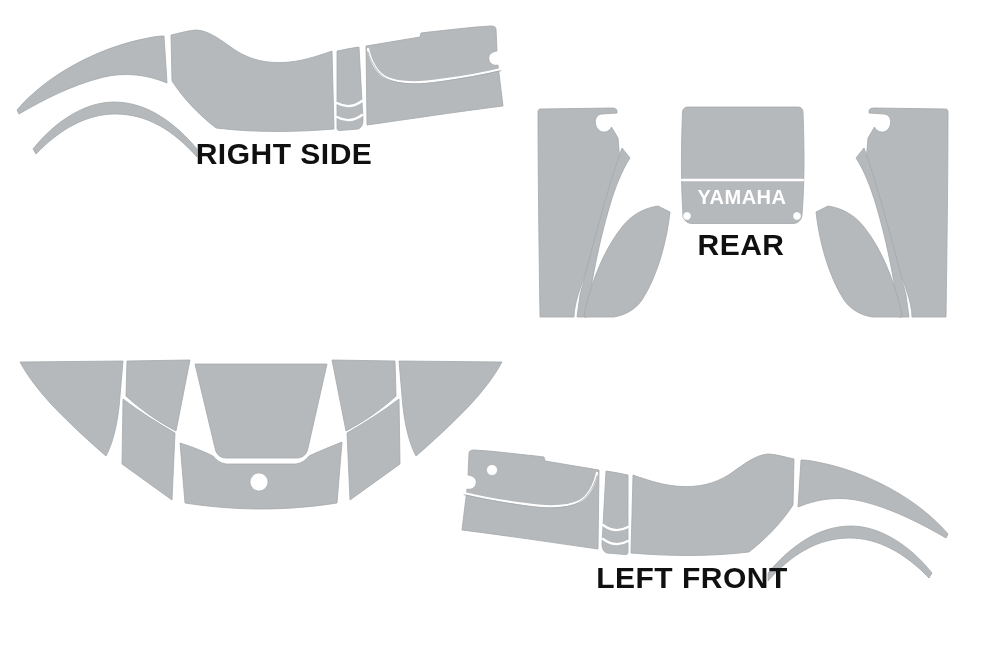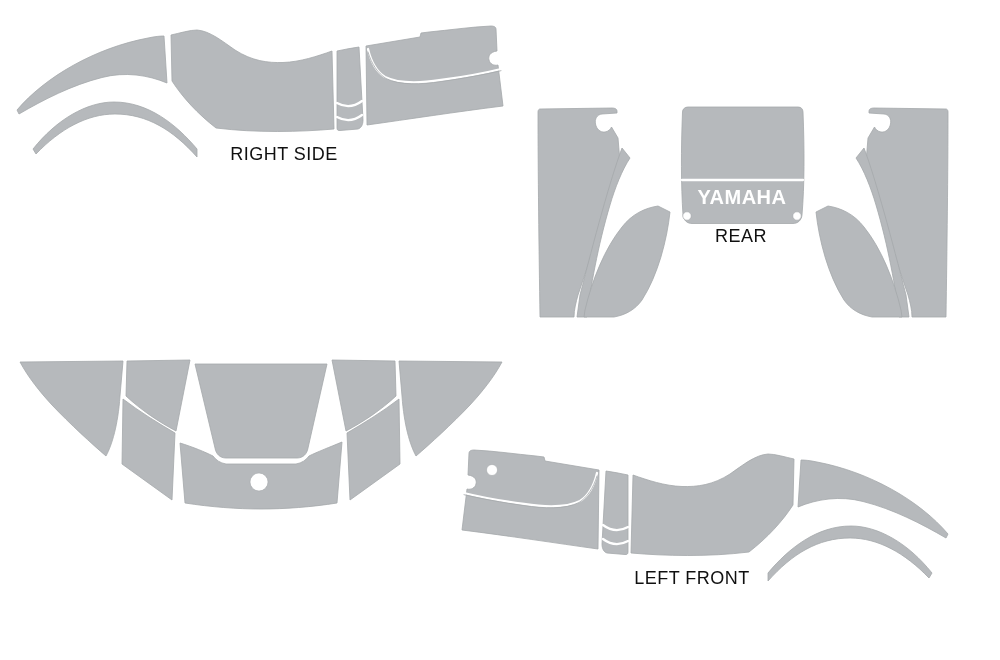--- a/index.html
+++ b/index.html
@@ -24,28 +24,28 @@
   .logo-text {
     font-family: "Liberation Sans", sans-serif;
     font-weight: bold;
     font-size: 20px;
     letter-spacing: 0.5px;
     fill: var(--logo, #ffffff);
   }
   .view-label {
     position: absolute;
     transform: translate(-50%, -50%);
-    font-weight: normal;
-    font-size: 18px;
+    font-weight: bold;
+    font-size: 30px;
     letter-spacing: 0.5px;
     color: var(--label, #101010);
     white-space: nowrap;
   }
   .lbl-right-side { left: 284px; top: 154px; }
-  .lbl-rear       { left: 741px; top: 236px; }
+  .lbl-rear       { left: 741px; top: 245px; }
   .lbl-front      { left: 262px; top: 543px; }
   .lbl-left-side  { left: 692px; top: 578px; }
 </style>
 </head>
 <body>
 
 <div class="sheet">
 
   <svg class="shapes-svg" width="1000" height="660" viewBox="0 0 1000 660" xmlns="http://www.w3.org/2000/svg">
 

